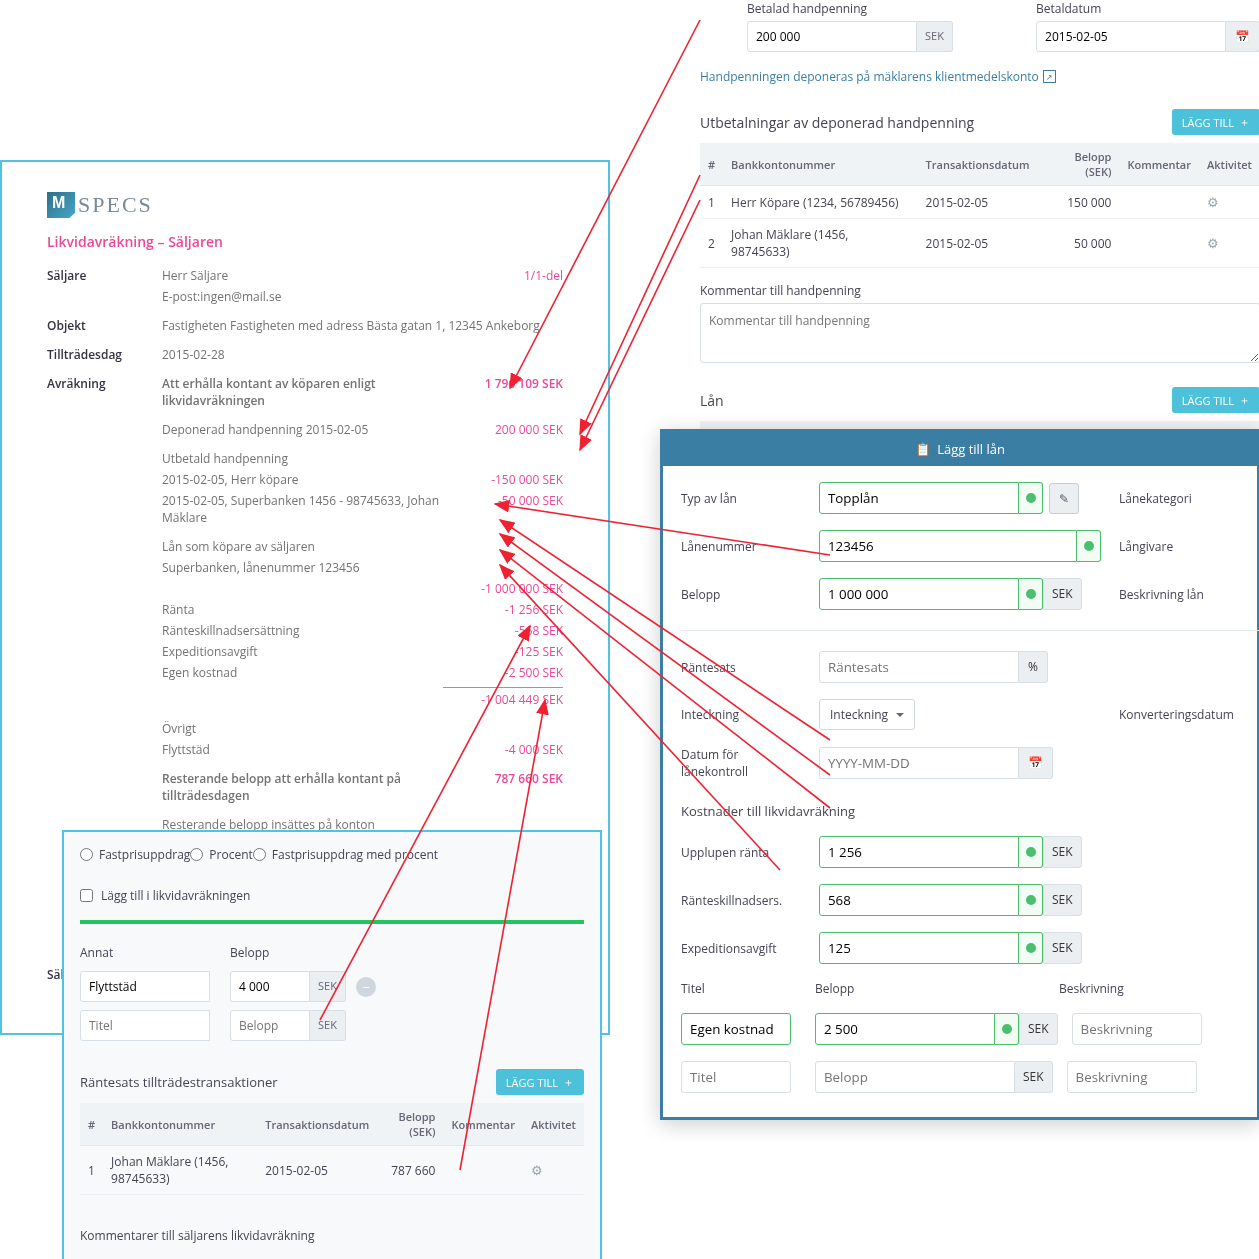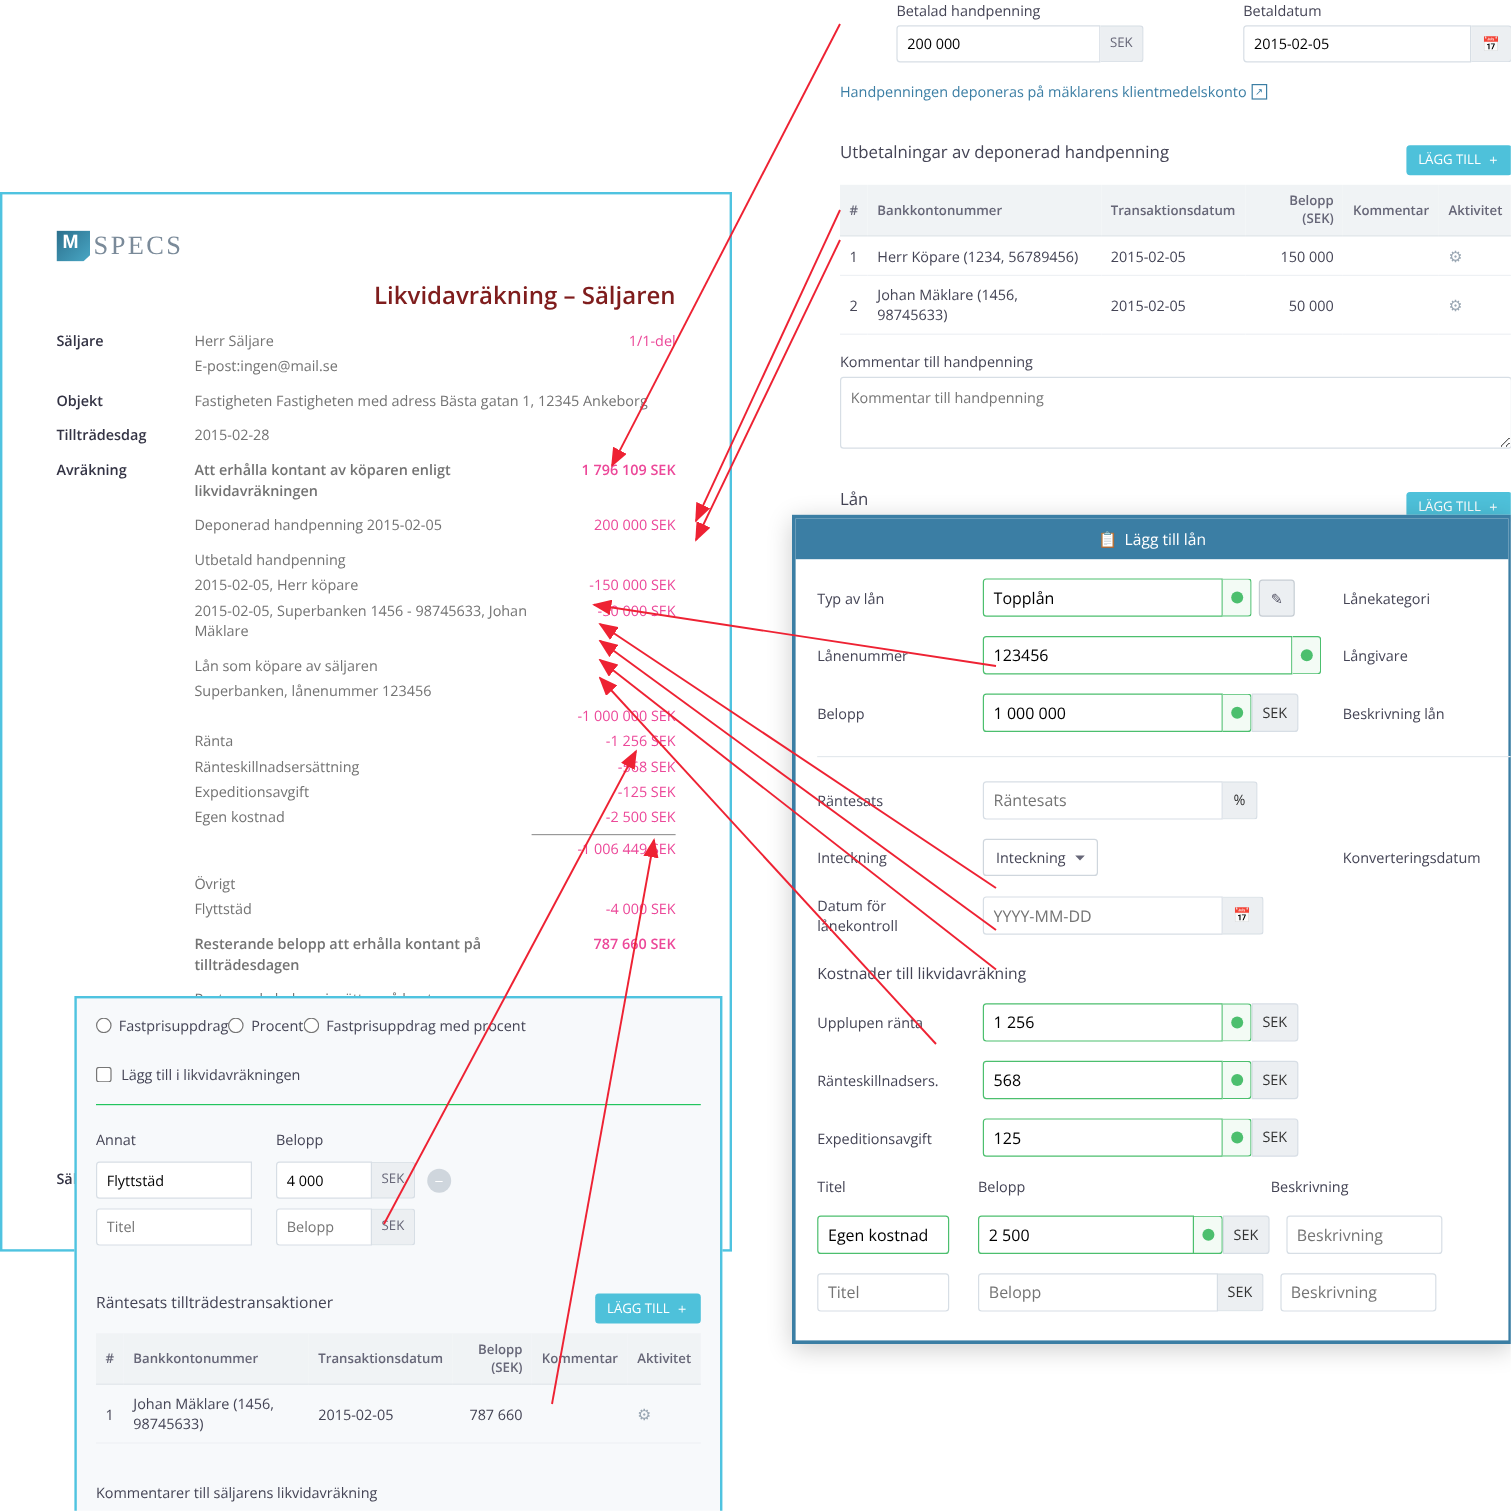--- a/index.html
+++ b/index.html
@@ -5,46 +5,46 @@
 * { box-sizing: border-box; margin: 0; padding: 0; font-family: "Segoe UI", "Open Sans", Arial, sans-serif; }
 body { background: #fff; font-size: 12px; color: #333; position: relative; width: 1259px; height: 1259px; overflow: hidden; }
 svg.arrows { position: absolute; top: 0; left: 0; width: 1259px; height: 1259px; pointer-events: none; z-index: 50; }
 
 
 .doc-wrap { position: absolute; left: 0; top: 160px; width: 610px; border: 2px solid #4fc3e0; background: #fff; padding: 30px 45px 50px 45px; }
 .logo { display: flex; align-items: center; gap: 3px; margin-bottom: 14px; }
 .logo-mark { width: 28px; height: 26px; background: linear-gradient(135deg,#2b6f8c 0,#49a7c5 100%); clip-path: polygon(0 0,100% 0,100% 80%,80% 100%,0 100%); display: inline-block; position: relative; }
 .logo-mark::after { content:"M"; position:absolute; left:5px; top:3px; color:#fff; font: bold 16px/1 Arial; }
 .logo-text { font: 300 22px/1 "Segoe UI"; letter-spacing: 2px; color: #7a8a99; }
-.doc-title { text-align: right; font-weight: 600; color: #7f1d1d; margin: 4px 0 16px; font-size: 20px; }
+.doc-title { text-align: left; font-weight: 600; color: #ec4899; margin: 4px 0 16px; font-size: 14px; }
 .row { display: flex; margin-bottom: 4px; }
 .row .lab { width: 115px; font-weight: 600; color: #334; flex:none; }
 .row .val { flex: 1; color: #737373; }
 .row .amt { width: 120px; text-align: right; color: #ec4899; flex:none; }
 .sec { margin-top: 12px; }
 .bold { font-weight: 600; color: #334; }
 .note { color: #4a6b8a; margin-top: 10px; max-width: 400px; line-height: 1.4; }
 .underwrite { margin-top: 18px; font-weight: 600; color:#334; }
 .sumline { border-top: 1px solid #999; margin-top:2px; padding-top:3px; }
 
 
 .settle { position: absolute; left: 62px; top: 830px; width: 540px; background: #f7f9fb; border: 2px solid #4fc3e0; padding: 14px 16px 20px; }
 .settle h3 { font-size: 14px; font-weight: 500; color: #445; margin-bottom: 14px; }
 .radios { display: flex; margin-bottom: 24px; color:#445; }
 .radios label { display:flex; align-items:center; gap:6px; }
-.chkline { display:flex; align-items:center; gap:8px; color:#445; margin-bottom:20px; border-bottom:1px solid #22c55e; padding-bottom:16px; }
+.chkline { display:flex; align-items:center; gap:8px; color:#445; margin-bottom:20px; border-bottom:4px solid #22c55e; padding-bottom:16px; }
 .flex { display:flex; gap:20px; align-items:flex-start; }
 .col { display:flex; flex-direction:column; gap:8px; }
 .col > label { color:#445; font-size:12px; margin-bottom:2px; }
 .ig { display:flex; }
 .ig input { border:1px solid #d7dee5; padding:6px 8px; font-size:12px; width:130px; border-radius:3px 0 0 3px; outline:none; }
 .ig .unit { border:1px solid #d7dee5; border-left:0; background:#eceff2; padding:6px 8px; font-size:11px; color:#667; border-radius:0 3px 3px 0; }
 .removebtn { width:20px; height:20px; border-radius:50%; background:#cfd6dd; display:inline-flex; align-items:center; justify-content:center; color:#fff; font-size:13px; margin-left:10px; align-self:center; cursor:pointer; }
 .settle h4 { font-size:13px; font-weight:500; color:#445; margin:28px 0 8px; }
-.addbtn { background:#4ec1da; color:#fff; border:none; padding:5px 10px; font-size:11px; border-radius:3px; display:inline-flex; align-items:center; gap:5px; float:right; cursor:pointer;margin-top:12px; }
+.addbtn { background:#4ec1da; color:#fff; border:none; padding:5px 10px; font-size:11px; border-radius:3px; display:inline-flex; align-items:center; gap:5px; float:right; cursor:pointer; }
 .tbl { width:100%; border-collapse:collapse; margin-top:6px; clear:both; }
 .tbl th { text-align:left; font-weight:600; color:#667; font-size:11px; padding:6px 8px; border-bottom:1px solid #e1e6ea; background:#f0f3f5; }
 .tbl td { padding:7px 8px; border-bottom:1px solid #eef1f4; color:#445; font-size:12px; }
 .tbl th.r, .tbl td.r { text-align:right; }
 .gear { color:#9aa7b3; cursor:pointer; font-size:13px; text-align:center; display:inline-block; }
 .footnote { margin-top:32px; color:#445; font-size:12px; font-weight:500; }
 
 
 .rpanel { position: absolute; left: 700px; top: 0; width: 560px; }
 .field-lab { color:#445; font-size:12px; margin-bottom:4px; display:block; }
@@ -164,21 +164,21 @@
     <div class="amt">-125 SEK</div>
     </div>
   <div class="row">
       <div class="lab"></div>
       <div class="val">Egen kostnad</div>
     <div class="amt">-2 500 SEK</div>
     </div>
   <div class="row">
       <div class="lab"></div>
       <div class="val"></div>
-    <div class="amt sumline">-1 006 449 SEK</div>
+    <div class="amt sumline">-1 004 449 SEK</div>
     </div>
 
   <div class="row sec">
       <div class="lab"></div>
       <div class="val">Övrigt</div>
     </div>
   <div class="row">
       <div class="lab"></div>
       <div class="val">Flyttstäd</div>
     <div class="amt">-4 000 SEK</div>

